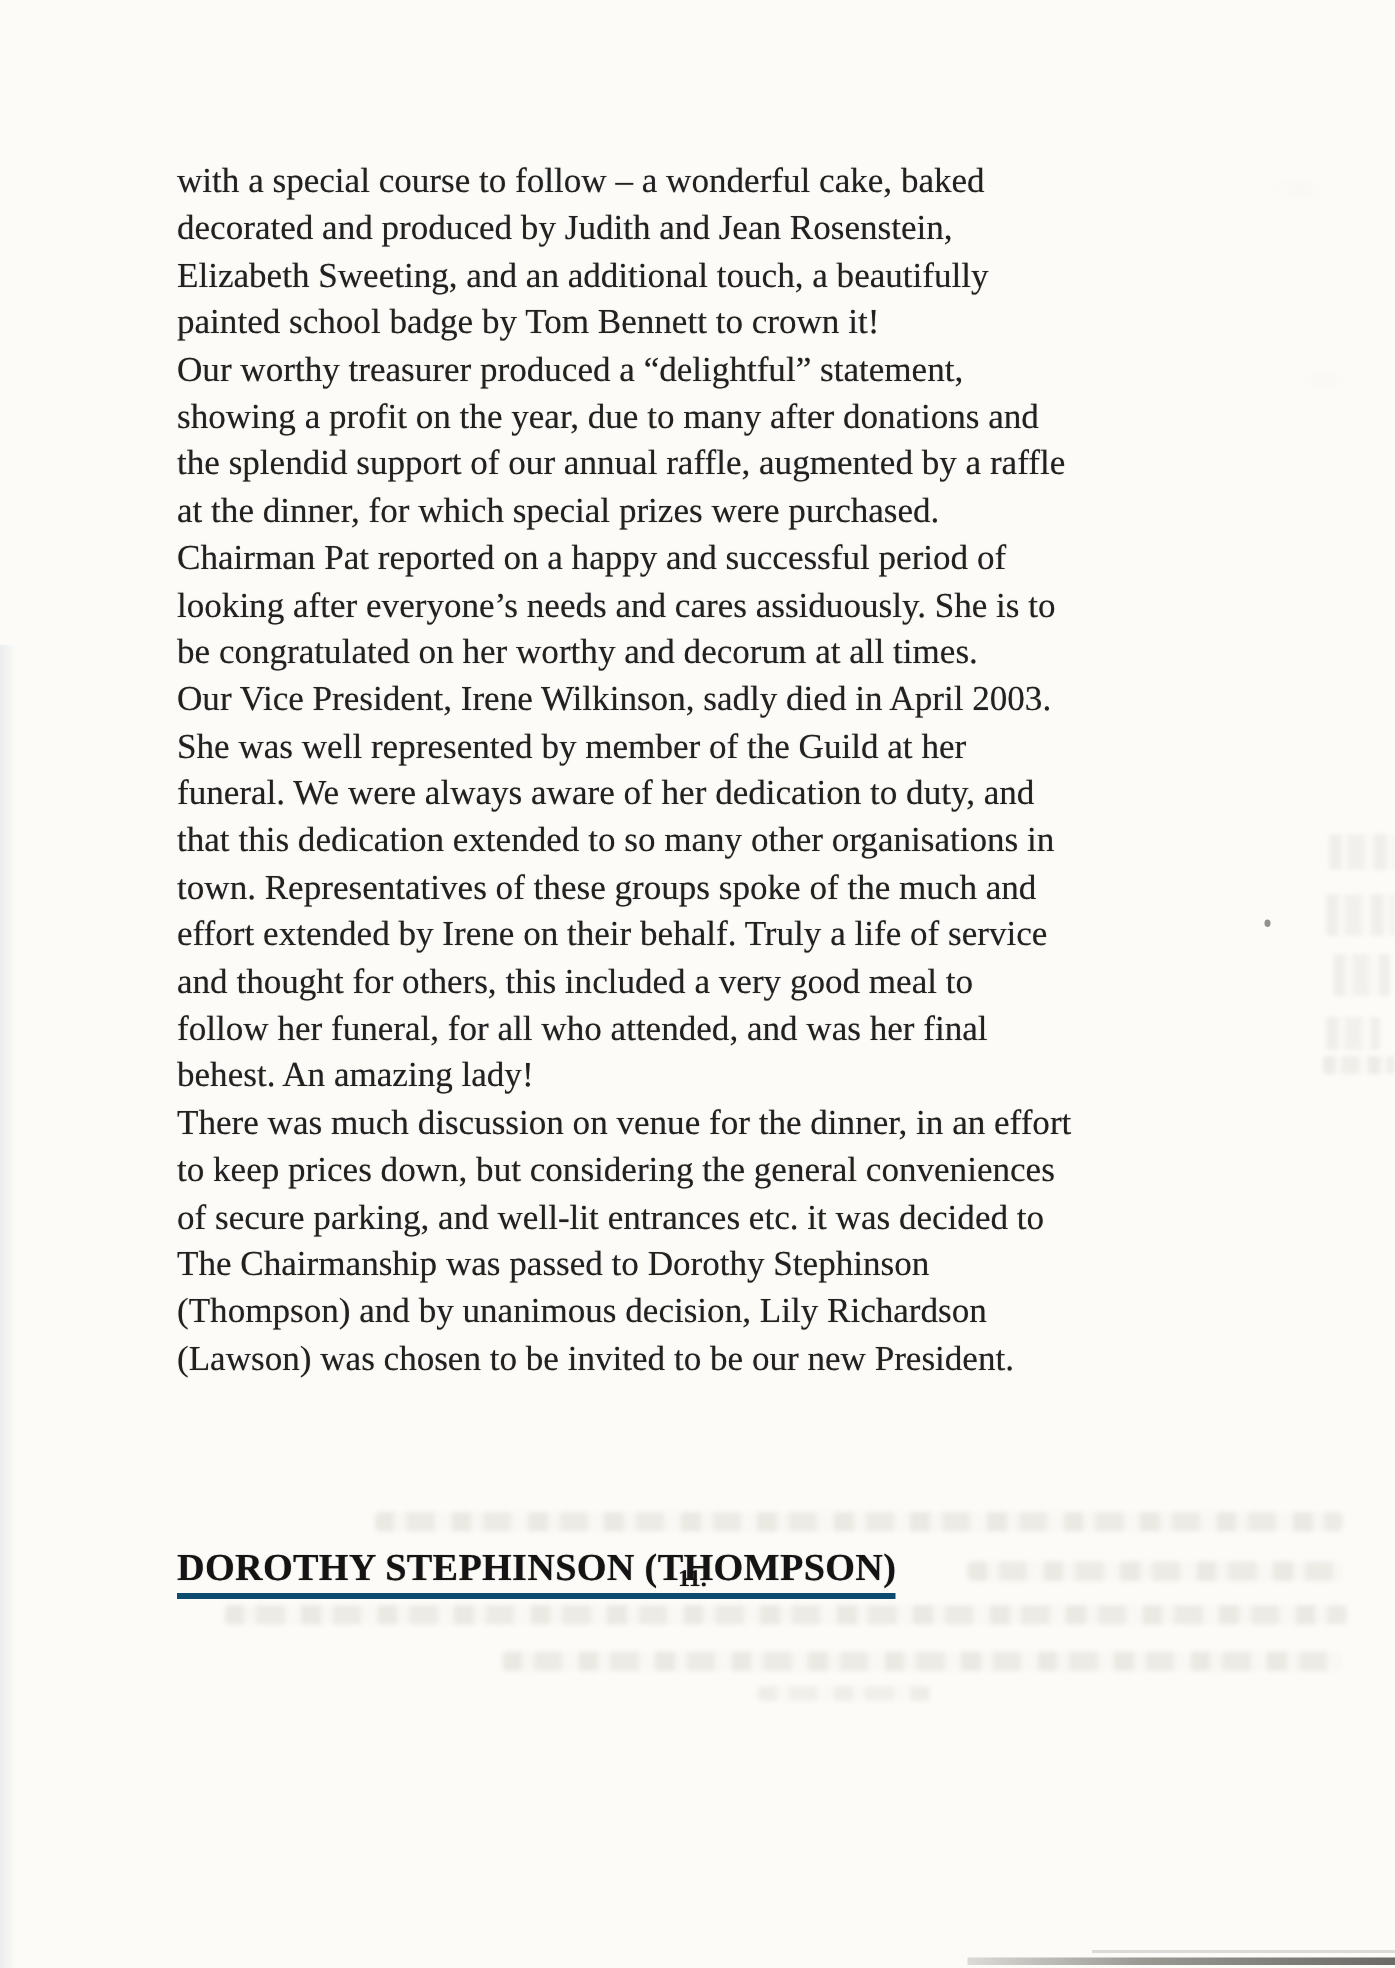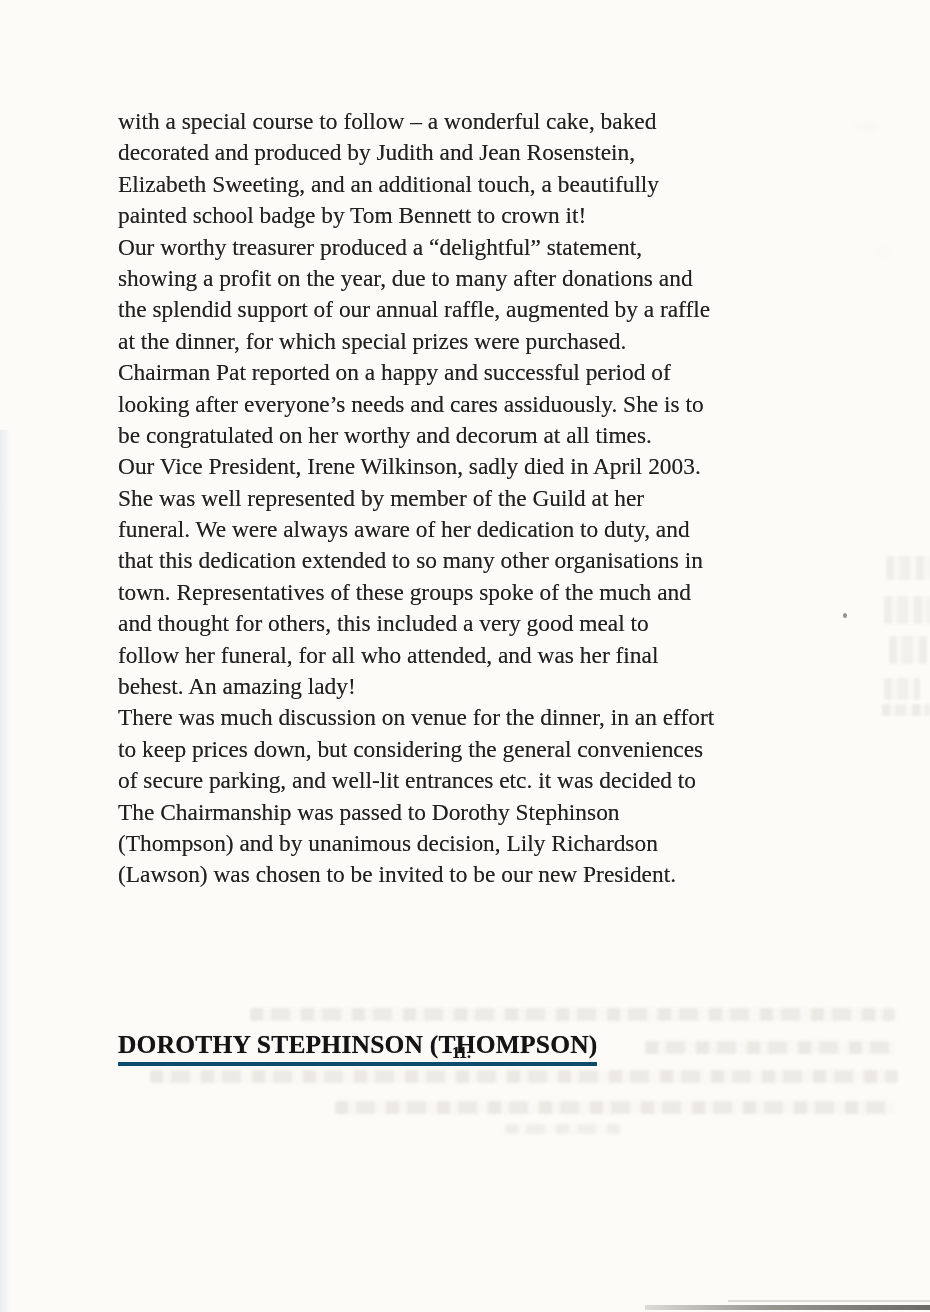--- a/index.html
+++ b/index.html
@@ -179,20 +179,21 @@
       <div class="text-line">the splendid support of our annual raffle, augmented by a raffle</div>
       <div class="text-line">at the dinner, for which special prizes were purchased.</div>
       <div class="text-line">Chairman Pat reported on a happy and successful period of</div>
       <div class="text-line">looking after everyone’s needs and cares assiduously. She is to</div>
       <div class="text-line">be congratulated on her worthy and decorum at all times.</div>
       <div class="text-line">Our Vice President, Irene Wilkinson, sadly died in April 2003.</div>
       <div class="text-line">She was well represented by member of the Guild at her</div>
       <div class="text-line">funeral. We were always aware of her dedication to duty, and</div>
       <div class="text-line">that this dedication extended to so many other organisations in</div>
       <div class="text-line">town. Representatives of these groups spoke of the much and</div>
+      <div class="text-line">effort extended by Irene on their behalf. Truly a life of service</div>
       <div class="text-line">and thought for others, this included a very good meal to</div>
       <div class="text-line">follow her funeral, for all who attended, and was her final</div>
       <div class="text-line">behest. An amazing lady!</div>
       <div class="text-line">There was much discussion on venue for the dinner, in an effort</div>
       <div class="text-line">to keep prices down, but considering the general conveniences</div>
       <div class="text-line">of secure parking, and well-lit entrances etc. it was decided to</div>
       <div class="text-line">The Chairmanship was passed to Dorothy Stephinson</div>
       <div class="text-line">(Thompson) and by unanimous decision, Lily Richardson</div>
       <div class="text-line">(Lawson) was chosen to be invited to be our new President.</div>
     </div>

